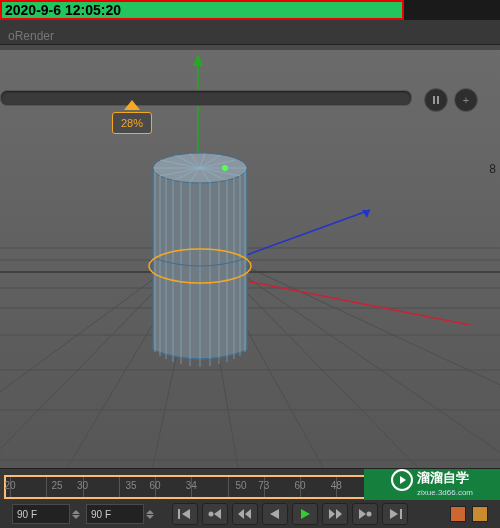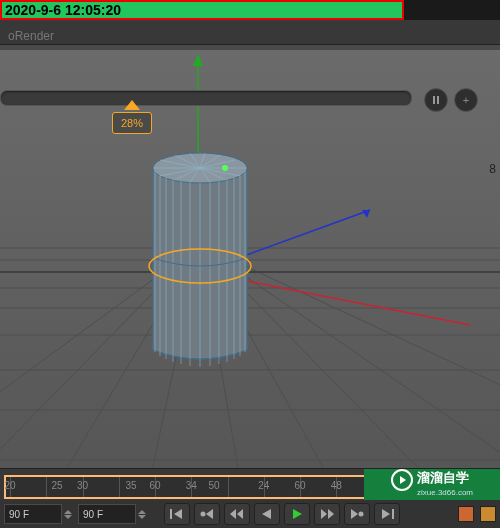--- a/index.html
+++ b/index.html
@@ -22,21 +22,21 @@
   .timeline{position:absolute;left:0;top:468px;right:0;height:32px;background:#383838;border-top:1px solid #222;border-bottom:1px solid #222}
   .timeline-inner{position:relative;height:20px;margin:6px 4px 0 4px;background:#2f2f2f;border:2px solid #fdba74}
   .tick{position:absolute;top:0;bottom:0;width:1px;background:#555}
   .tick-lbl{position:absolute;top:3px;color:#888;font-size:10px;transform:translateX(-50%)}
   .timeline-overlay{position:absolute;right:0;top:0;bottom:0;width:136px;background:#15803d;display:flex;align-items:flex-start;justify-content:center;gap:4px}
   .ov-play{width:18px;height:18px;border:2px solid #fff;border-radius:50%;display:flex;align-items:center;justify-content:center}
   .ov-play::after{content:"";border-left:6px solid #fff;border-top:4px solid transparent;border-bottom:4px solid transparent;margin-left:2px}
   .ov-txt{color:#fff;font-size:13px;font-weight:bold}
   .ov-sub{color:#cde;font-size:8px;margin-top:1px}
 
-  .playbar{position:absolute;left:0;top:500px;right:0;height:28px;background:#333;display:flex;align-items:center;gap:4px;padding:0 4px}
+  .playbar{position:absolute;left:0;top:500px;right:0;height:28px;background:#333;display:flex;align-items:center;gap:4px;padding:0 12px}
   .framefield{width:52px;height:18px;background:#222;border:1px solid #4a4a4a;color:#ccc;display:flex;align-items:center;padding-left:4px;font-size:10px}
   .ff-arrows{width:10px;display:flex;flex-direction:column;margin-left:-2px}
   .ff-arrows span{width:0;height:0;border-left:4px solid transparent;border-right:4px solid transparent;cursor:pointer}
   .au{border-bottom:4px solid #888;margin-bottom:1px}
   .ad{border-top:4px solid #888}
   .pbtn{width:24px;height:20px;background:#3b3b3b;border:1px solid #222;border-radius:3px;display:flex;align-items:center;justify-content:center;cursor:pointer}
   .pbtn svg{display:block}
   .spacer{flex:1}
   .rec{width:14px;height:14px;background:#c63;border:1px solid #222;margin-right:2px}
   .key{width:14px;height:14px;background:#ca8a30;border:1px solid #222}
@@ -166,23 +166,23 @@
       <div class="tick-lbl" style="left: 51px; text-align: right;">25</div>
       <div class="tick" style="left: 76.52px;"></div>
       <div class="tick-lbl" style="left: 76.52px;">30</div>
       <div class="tick" style="left: 112.78px;"></div>
       <div class="tick-lbl" style="left: 125px;">35</div>
       <div class="tick" style="left: 149.04px;"></div>
       <div class="tick-lbl" style="left: 149.04px;">60</div>
       <div class="tick" style="left: 185.3px;"></div>
       <div class="tick-lbl" style="left: 185.3px;">34</div>
       <div class="tick" style="left: 221.56px;"></div>
-      <div class="tick-lbl" style="left: 208px;">50</div>
+      <div class="tick-lbl" style="left: 235px;">50</div>
       <div class="tick" style="left: 257.82px;"></div>
-      <div class="tick-lbl" style="left: 257.82px;">24</div>
+      <div class="tick-lbl" style="left: 257.82px;">73</div>
       <div class="tick" style="left: 294.08px;"></div>
       <div class="tick-lbl" style="left: 294.08px;">60</div>
       <div class="tick" style="left: 330.34px;"></div>
       <div class="tick-lbl" style="left: 330.34px;">48</div>
       <div class="tick" style="left: 366.6px;"></div>
       <div class="tick-lbl" style="left: 366.6px; font-weight: bold;">70</div>
     </div>
   <div class="timeline-overlay">
     <div class="ov-play"></div>
     <div>

